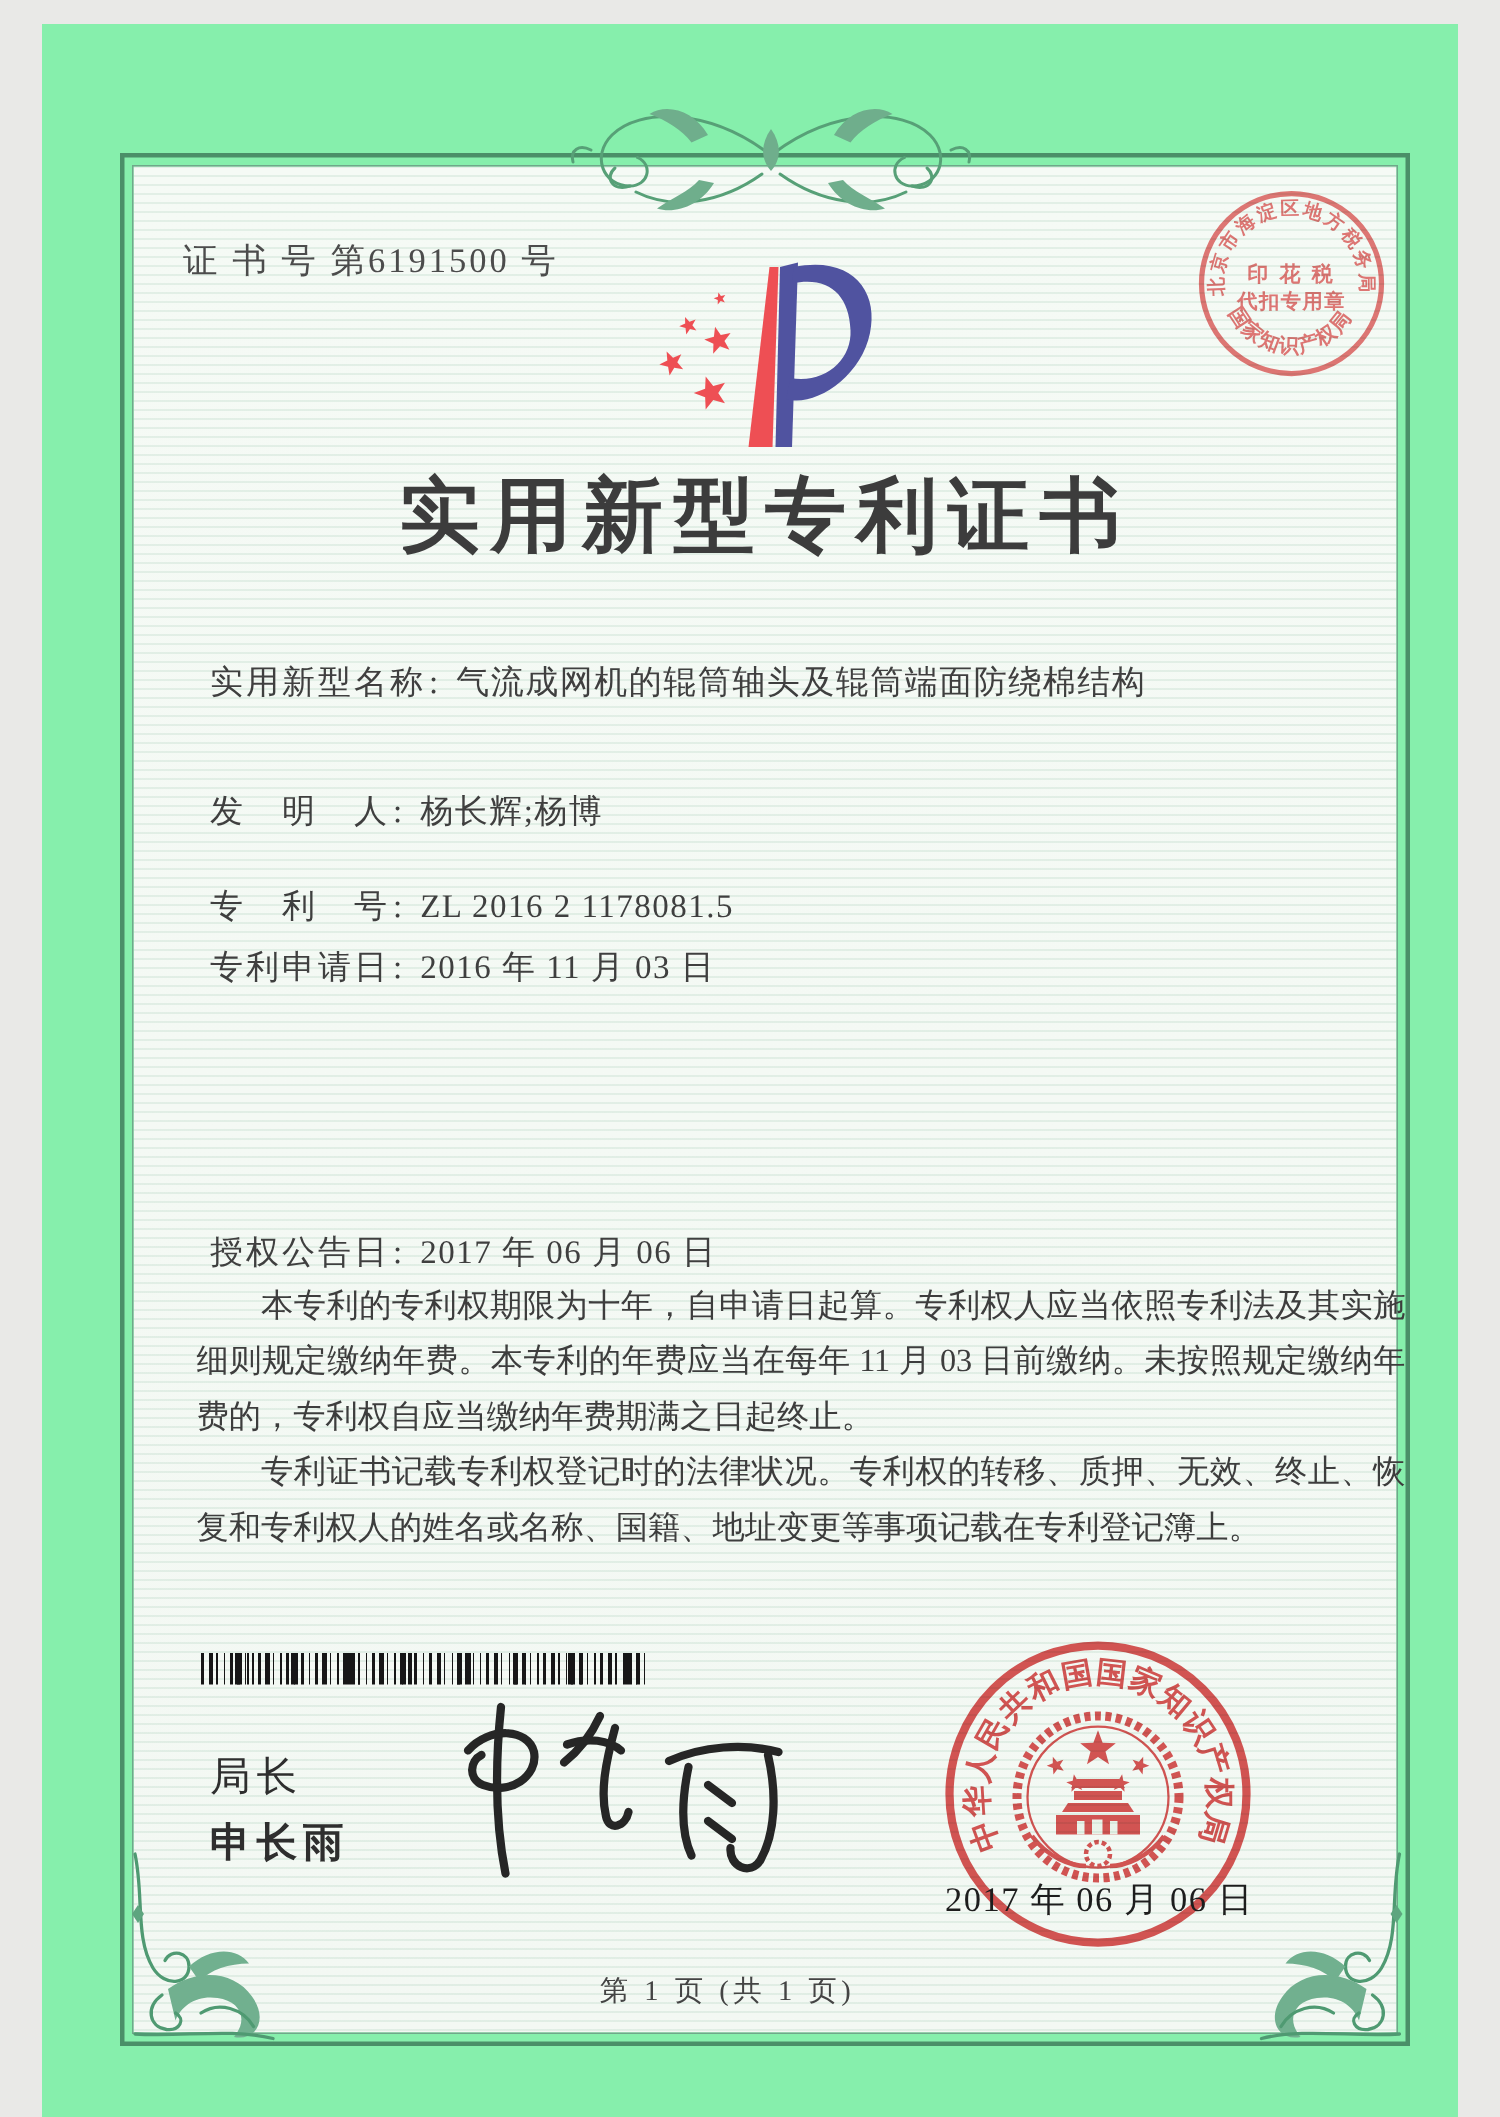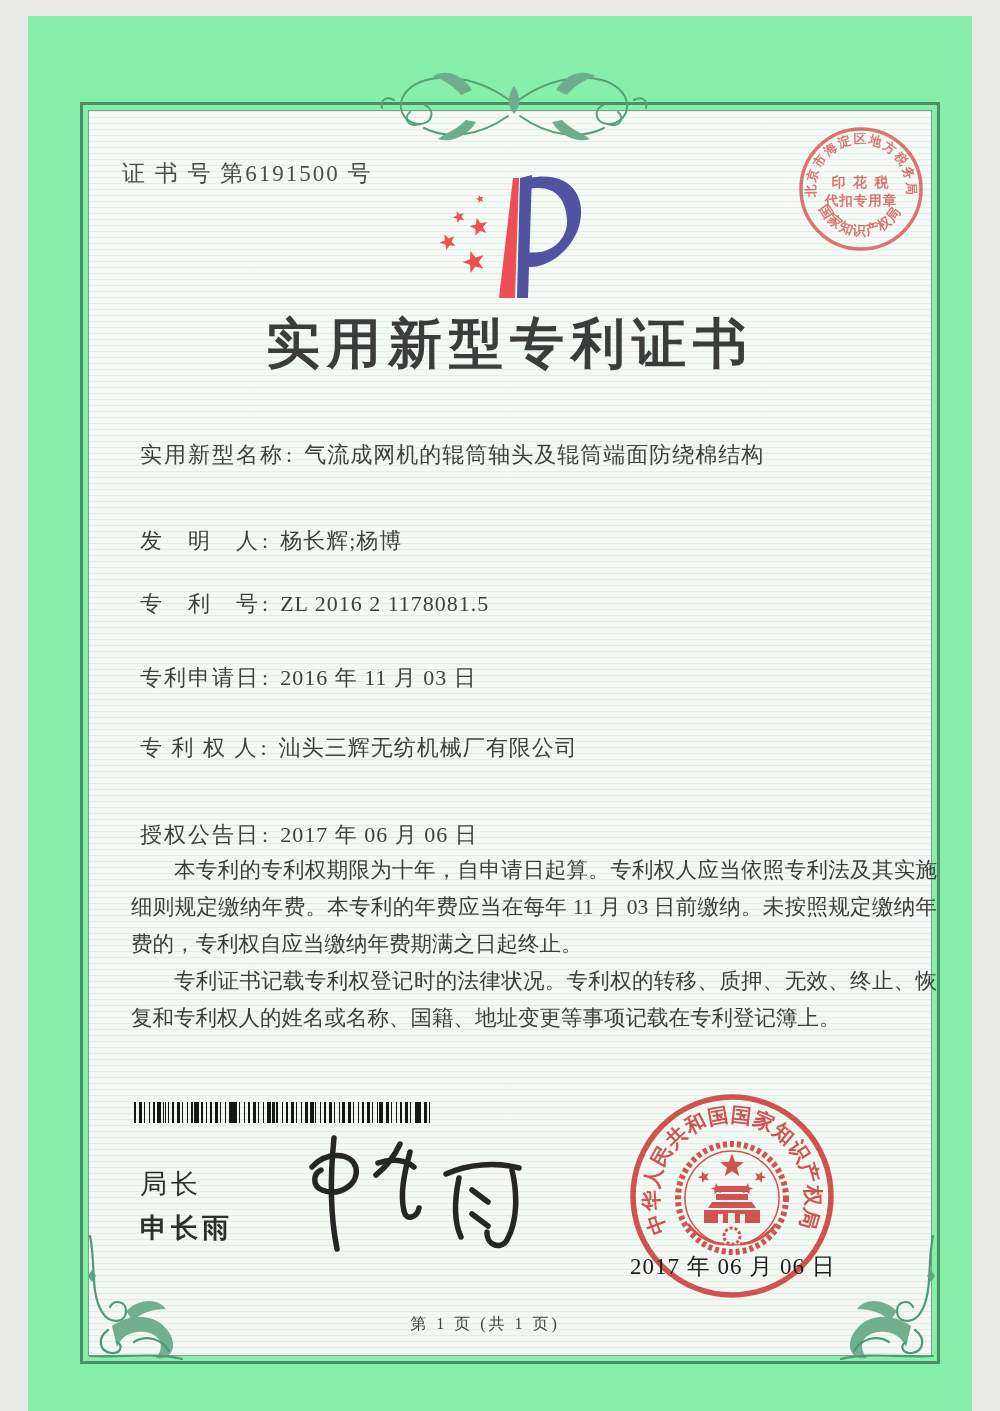--- a/index.html
+++ b/index.html
@@ -19,36 +19,36 @@
       repeating-linear-gradient(180deg,rgba(150,195,170,0.20) 0 1px,rgba(255,255,255,0) 1px 6px),
       linear-gradient(#f5faf5,#f3f8f3);
   }
   .abs{position:absolute;}
   .cert-number{left:94px;top:142px;font-size:23px;letter-spacing:2px;color:#4c4c4c;}
   .main-title{left:52px;top:292px;width:860px;text-align:center;font-size:54px;font-weight:bold;letter-spacing:7px;color:#3c3c3c;}
   .field{left:112px;font-size:22px;color:#3f3f3f;white-space:nowrap;}
   .field .lab{letter-spacing:2px;}
   .field .colon{margin-left:2px;}
   .field .val{margin-left:12px;letter-spacing:1px;}
-  .f0{top:424px;} .f1{top:510px;} .f2{top:573px;} .f3{top:647px;} .f4{top:717px;} .f5{top:804px;}
+  .f0{top:424px;} .f1{top:510px;} .f2{top:573px;} .f3{top:614px;} .f4{top:717px;} .f5{top:804px;}
   .body-text{left:103px;top:836px;width:806px;font-size:21.5px;line-height:37px;text-align:justify;color:#3d3d3d;}
   .body-text p{margin:0;text-indent:2em;}
   .barcode{
     left:106px;top:1086px;width:300px;height:21px;
     background-image:
       repeating-linear-gradient(90deg,#161616 0 2px,rgba(0,0,0,0) 2px 5px,#161616 5px 8px,rgba(0,0,0,0) 8px 10px,#161616 10px 11px,rgba(0,0,0,0) 11px 15px,#161616 15px 16px,rgba(0,0,0,0) 16px 19px),
       repeating-linear-gradient(90deg,rgba(0,0,0,0) 0 23px,#161616 23px 26px,rgba(0,0,0,0) 26px 31px,#161616 31px 32px,rgba(0,0,0,0) 32px 37px);
   }
   .signer{left:112px;font-size:27px;color:#2e2e2e;font-family:"Liberation Sans","DejaVu Sans",sans-serif;letter-spacing:4px;}
   .signer-title{top:1150px;}
   .signer-name{top:1194px;font-weight:bold;}
   .signature{left:268px;top:1106px;}
   .seal{left:594px;top:1070px;mix-blend-mode:multiply;opacity:.9;}
   .seal-date{left:602px;top:1235px;font-size:23px;letter-spacing:1px;color:#1d1d1d;z-index:5;}
-  .footer{left:52px;top:1298px;width:810px;text-align:center;font-size:16px;letter-spacing:3px;color:#444;}
+  .footer{left:52px;top:1298px;width:810px;text-align:center;font-size:19px;letter-spacing:3px;color:#444;}
   .tax-stamp{left:768px;top:108px;opacity:.85;mix-blend-mode:multiply;}
   .logo{left:388px;top:154px;}
   .top-ornament{left:326px;top:40px;}
   .corner-bl{left:54px;top:1218px;}
   .corner-br{left:798px;top:1218px;transform:scaleX(-1);}
 </style>
 </head>
 <body>
 
 <div class="page">
@@ -134,23 +134,20 @@
 
   <div class="abs main-title">实用新型专利证书</div>
   <div class="abs field f1">
     <span class="lab">发　明　人</span><span class="colon">:</span><span class="val">杨长辉;杨博</span>
   </div>
   <div class="abs field f2">
     <span class="lab">专　利　号</span><span class="colon">:</span><span class="val">ZL 2016 2 1178081.5</span>
   </div>
   <div class="abs field f3">
     <span class="lab">专利申请日</span><span class="colon">:</span><span class="val">2016 年 11 月 03 日</span>
-  </div>
-  <div class="abs field f4">
-    <span class="lab">专 利 权 人</span><span class="colon">:</span><span class="val">汕头三辉无纺机械厂有限公司</span>
   </div>
   <div class="abs field f5">
     <span class="lab">授权公告日</span><span class="colon">:</span><span class="val">2017 年 06 月 06 日</span>
   </div>
 
   <div class="abs body-text">
     <p>本专利的专利权期限为十年，自申请日起算。专利权人应当依照专利法及其实施细则规定缴纳年费。本专利的年费应当在每年 11 月 03 日前缴纳。未按照规定缴纳年费的，专利权自应当缴纳年费期满之日起终止。</p>
     <p>专利证书记载专利权登记时的法律状况。专利权的转移、质押、无效、终止、恢复和专利权人的姓名或名称、国籍、地址变更等事项记载在专利登记簿上。</p>
   </div>
 

